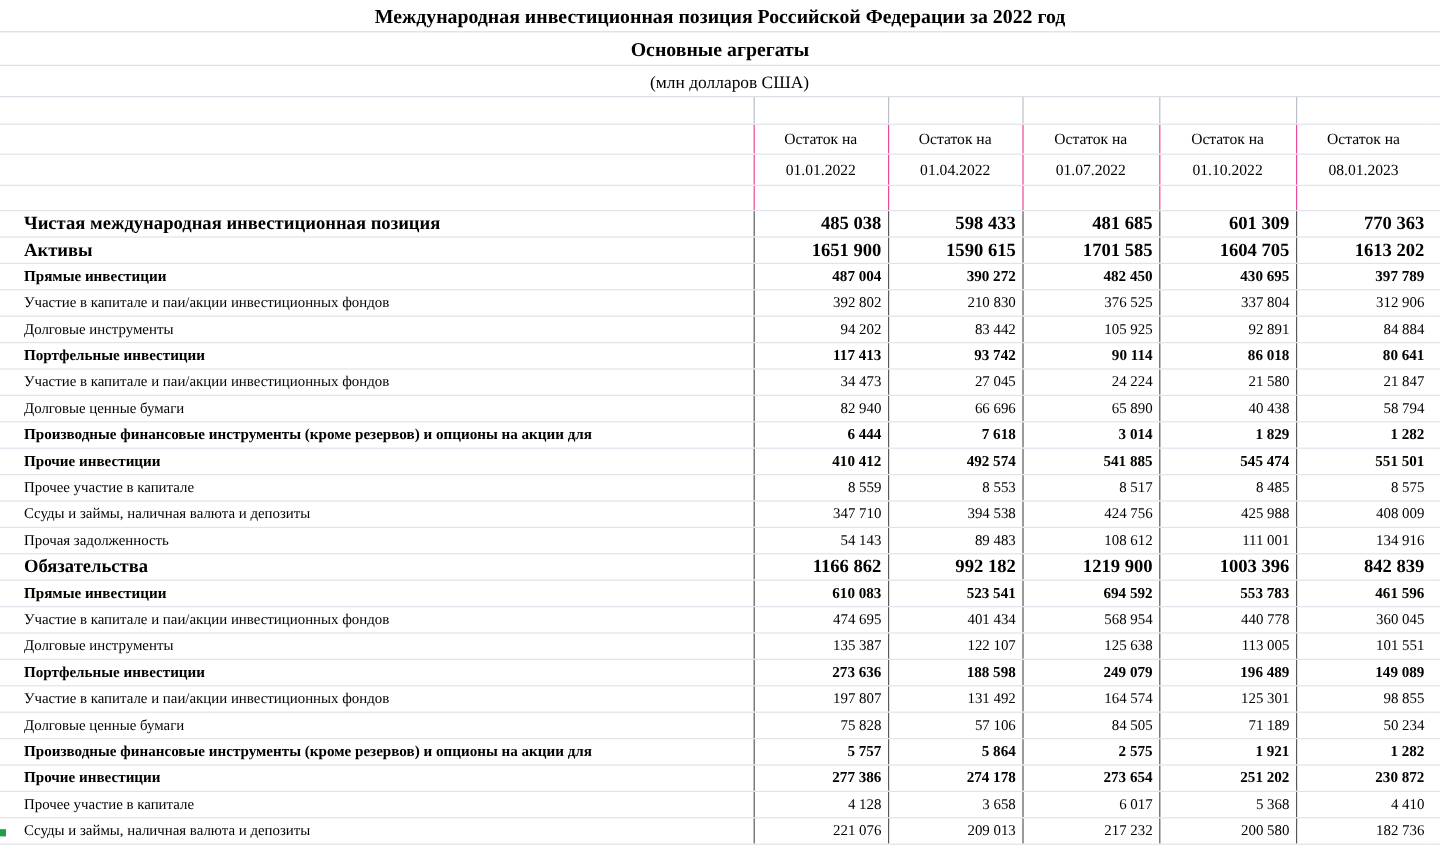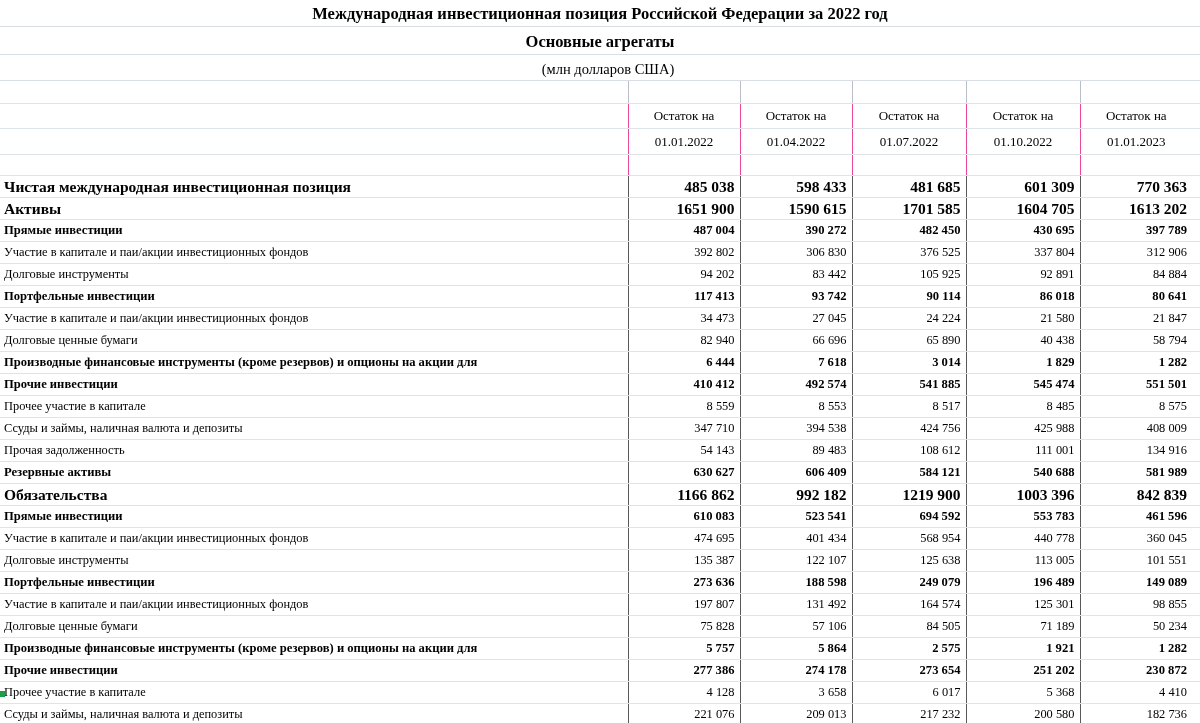--- a/index.html
+++ b/index.html
@@ -93,21 +93,21 @@
 
   
   tr.datarow td { height: 21px; }
   tr.datarow td.num {
     text-align: right;
     padding-right: 5px;
     border-left: 1px solid #595959;
   }
   tr.datarow td.lbl {
     text-align: left;
-    padding-left: 4px;
+    padding-left: 20px;
   }
   tr.datarow td.tail { border-left: none; }
 
   
   .lvl0 .lbl { font-size: 15.5px; font-weight: bold; padding-left: 6px; }
   .lvl0 .num { font-size: 15.5px; font-weight: bold; padding-left: 31px; }
 
   .lvl2 .lbl { font-size: 12.6px; font-weight: bold; padding-left: 36px; }
   .lvl2 .num { font-size: 12.6px; font-weight: bold; padding-left: 40px; }
 
@@ -163,21 +163,21 @@
         <td class="colsep">Остаток на</td>
         <td class="colsep">Остаток на</td>
         <td></td>
       </tr>
       <tr class="hdr-line2">
         <td></td>
         <td class="colsep">01.01.2022</td>
         <td class="colsep">01.04.2022</td>
         <td class="colsep">01.07.2022</td>
         <td class="colsep">01.10.2022</td>
-        <td class="colsep">01.01.2023</td>
+        <td class="colsep">08.01.2023</td>
         <td></td>
       </tr>
       <tr class="hdr-blank">
         <td></td>
         <td class="colsep"></td>
         <td class="colsep"></td>
         <td class="colsep"></td>
         <td class="colsep"></td>
         <td class="colsep"></td>
         <td></td>
@@ -207,21 +207,21 @@
           <td class="num">487 004</td>
           <td class="num">390 272</td>
           <td class="num">482 450</td>
           <td class="num">430 695</td>
           <td class="num">397 789</td>
           <td class="tail"></td>
         </tr>
         <tr class="datarow lvl3">
           <td class="lbl">Участие в капитале и паи/акции инвестиционных фондов</td>
           <td class="num">392 802</td>
-          <td class="num">306 830</td>
+          <td class="num">210 830</td>
           <td class="num">376 525</td>
           <td class="num">337 804</td>
           <td class="num">312 906</td>
           <td class="tail"></td>
         </tr>
         <tr class="datarow lvl3">
           <td class="lbl">Долговые инструменты</td>
           <td class="num">94 202</td>
           <td class="num">83 442</td>
           <td class="num">105 925</td>
@@ -292,29 +292,20 @@
           <td class="num">408 009</td>
           <td class="tail"></td>
         </tr>
         <tr class="datarow lvl3">
           <td class="lbl">Прочая задолженность</td>
           <td class="num">54 143</td>
           <td class="num">89 483</td>
           <td class="num">108 612</td>
           <td class="num">111 001</td>
           <td class="num">134 916</td>
-          <td class="tail"></td>
-        </tr>
-        <tr class="datarow lvl2">
-          <td class="lbl">Резервные активы</td>
-          <td class="num">630 627</td>
-          <td class="num">606 409</td>
-          <td class="num">584 121</td>
-          <td class="num">540 688</td>
-          <td class="num">581 989</td>
           <td class="tail"></td>
         </tr>
         <tr class="datarow lvl0">
           <td class="lbl">Обязательства</td>
           <td class="num">1166 862</td>
           <td class="num">992 182</td>
           <td class="num">1219 900</td>
           <td class="num">1003 396</td>
           <td class="num">842 839</td>
           <td class="tail"></td>

